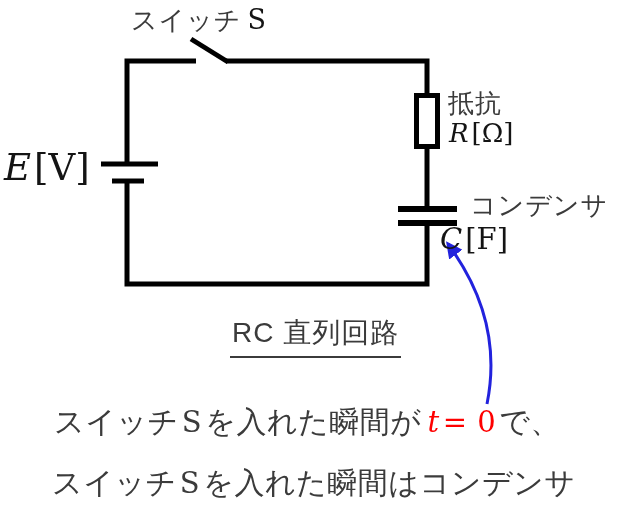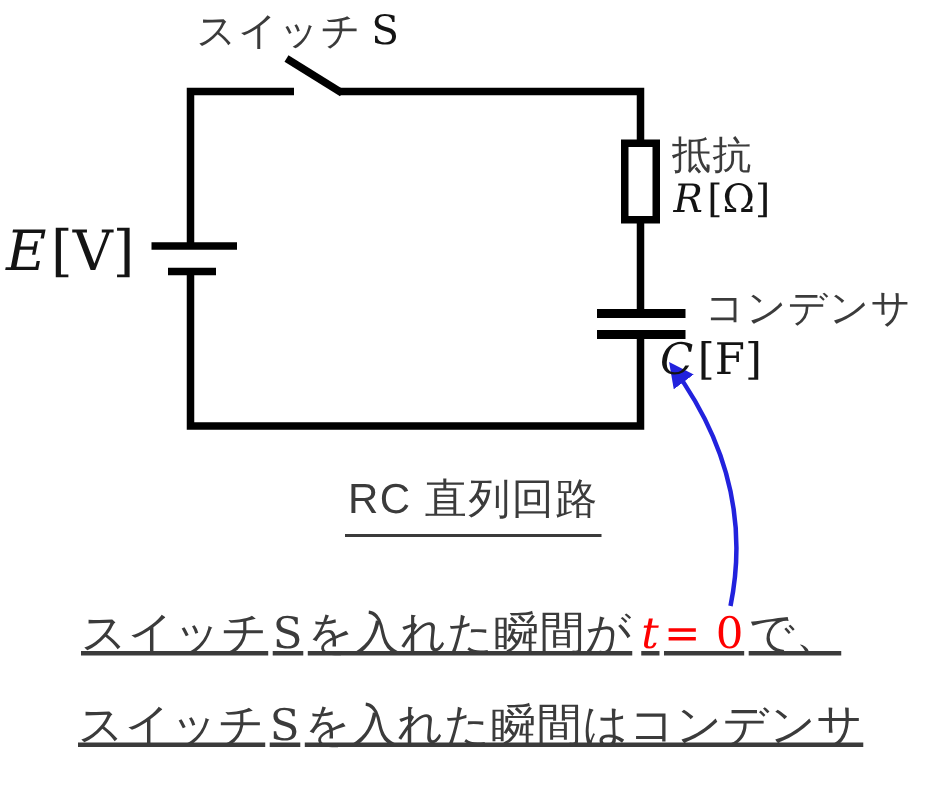--- a/index.html
+++ b/index.html
@@ -38,21 +38,21 @@
   .capacitor-jp{left:470px;top:188px;font-size:26px;font-family:Liberation Mono, monospace;}
   .capacitor-sym{left:440px;top:222px;font-size:29px;}
   .fig-title{
     left:189px;top:314px;
     font-size:28px;color:var(--text);
     letter-spacing:1px;
     border-bottom:2px solid var(--text);
     padding:0 2px 4px 2px;
     margin-left:41px;
   }
-  .note-line{font-size:30px;color:var(--text);letter-spacing:0.5px;text-decoration:underline;}
+  .note-line{font-size:30px;color:var(--text);letter-spacing:0.5px;}
   .note-1{left:54px;top:402px;}
   .note-2{left:52px;top:463px;}
   .note-3{left:26px;top:478px;}
   .red{color:var(--red);}
   .note-math{font-family:"DejaVu Serif","Liberation Serif",serif;font-size:29px;}
   .sp-l{margin-left:6px;}
   .sp-r{margin-right:6px;}
   .sp-s{margin-left:3px;margin-right:3px;}
 </style>
 </head>

